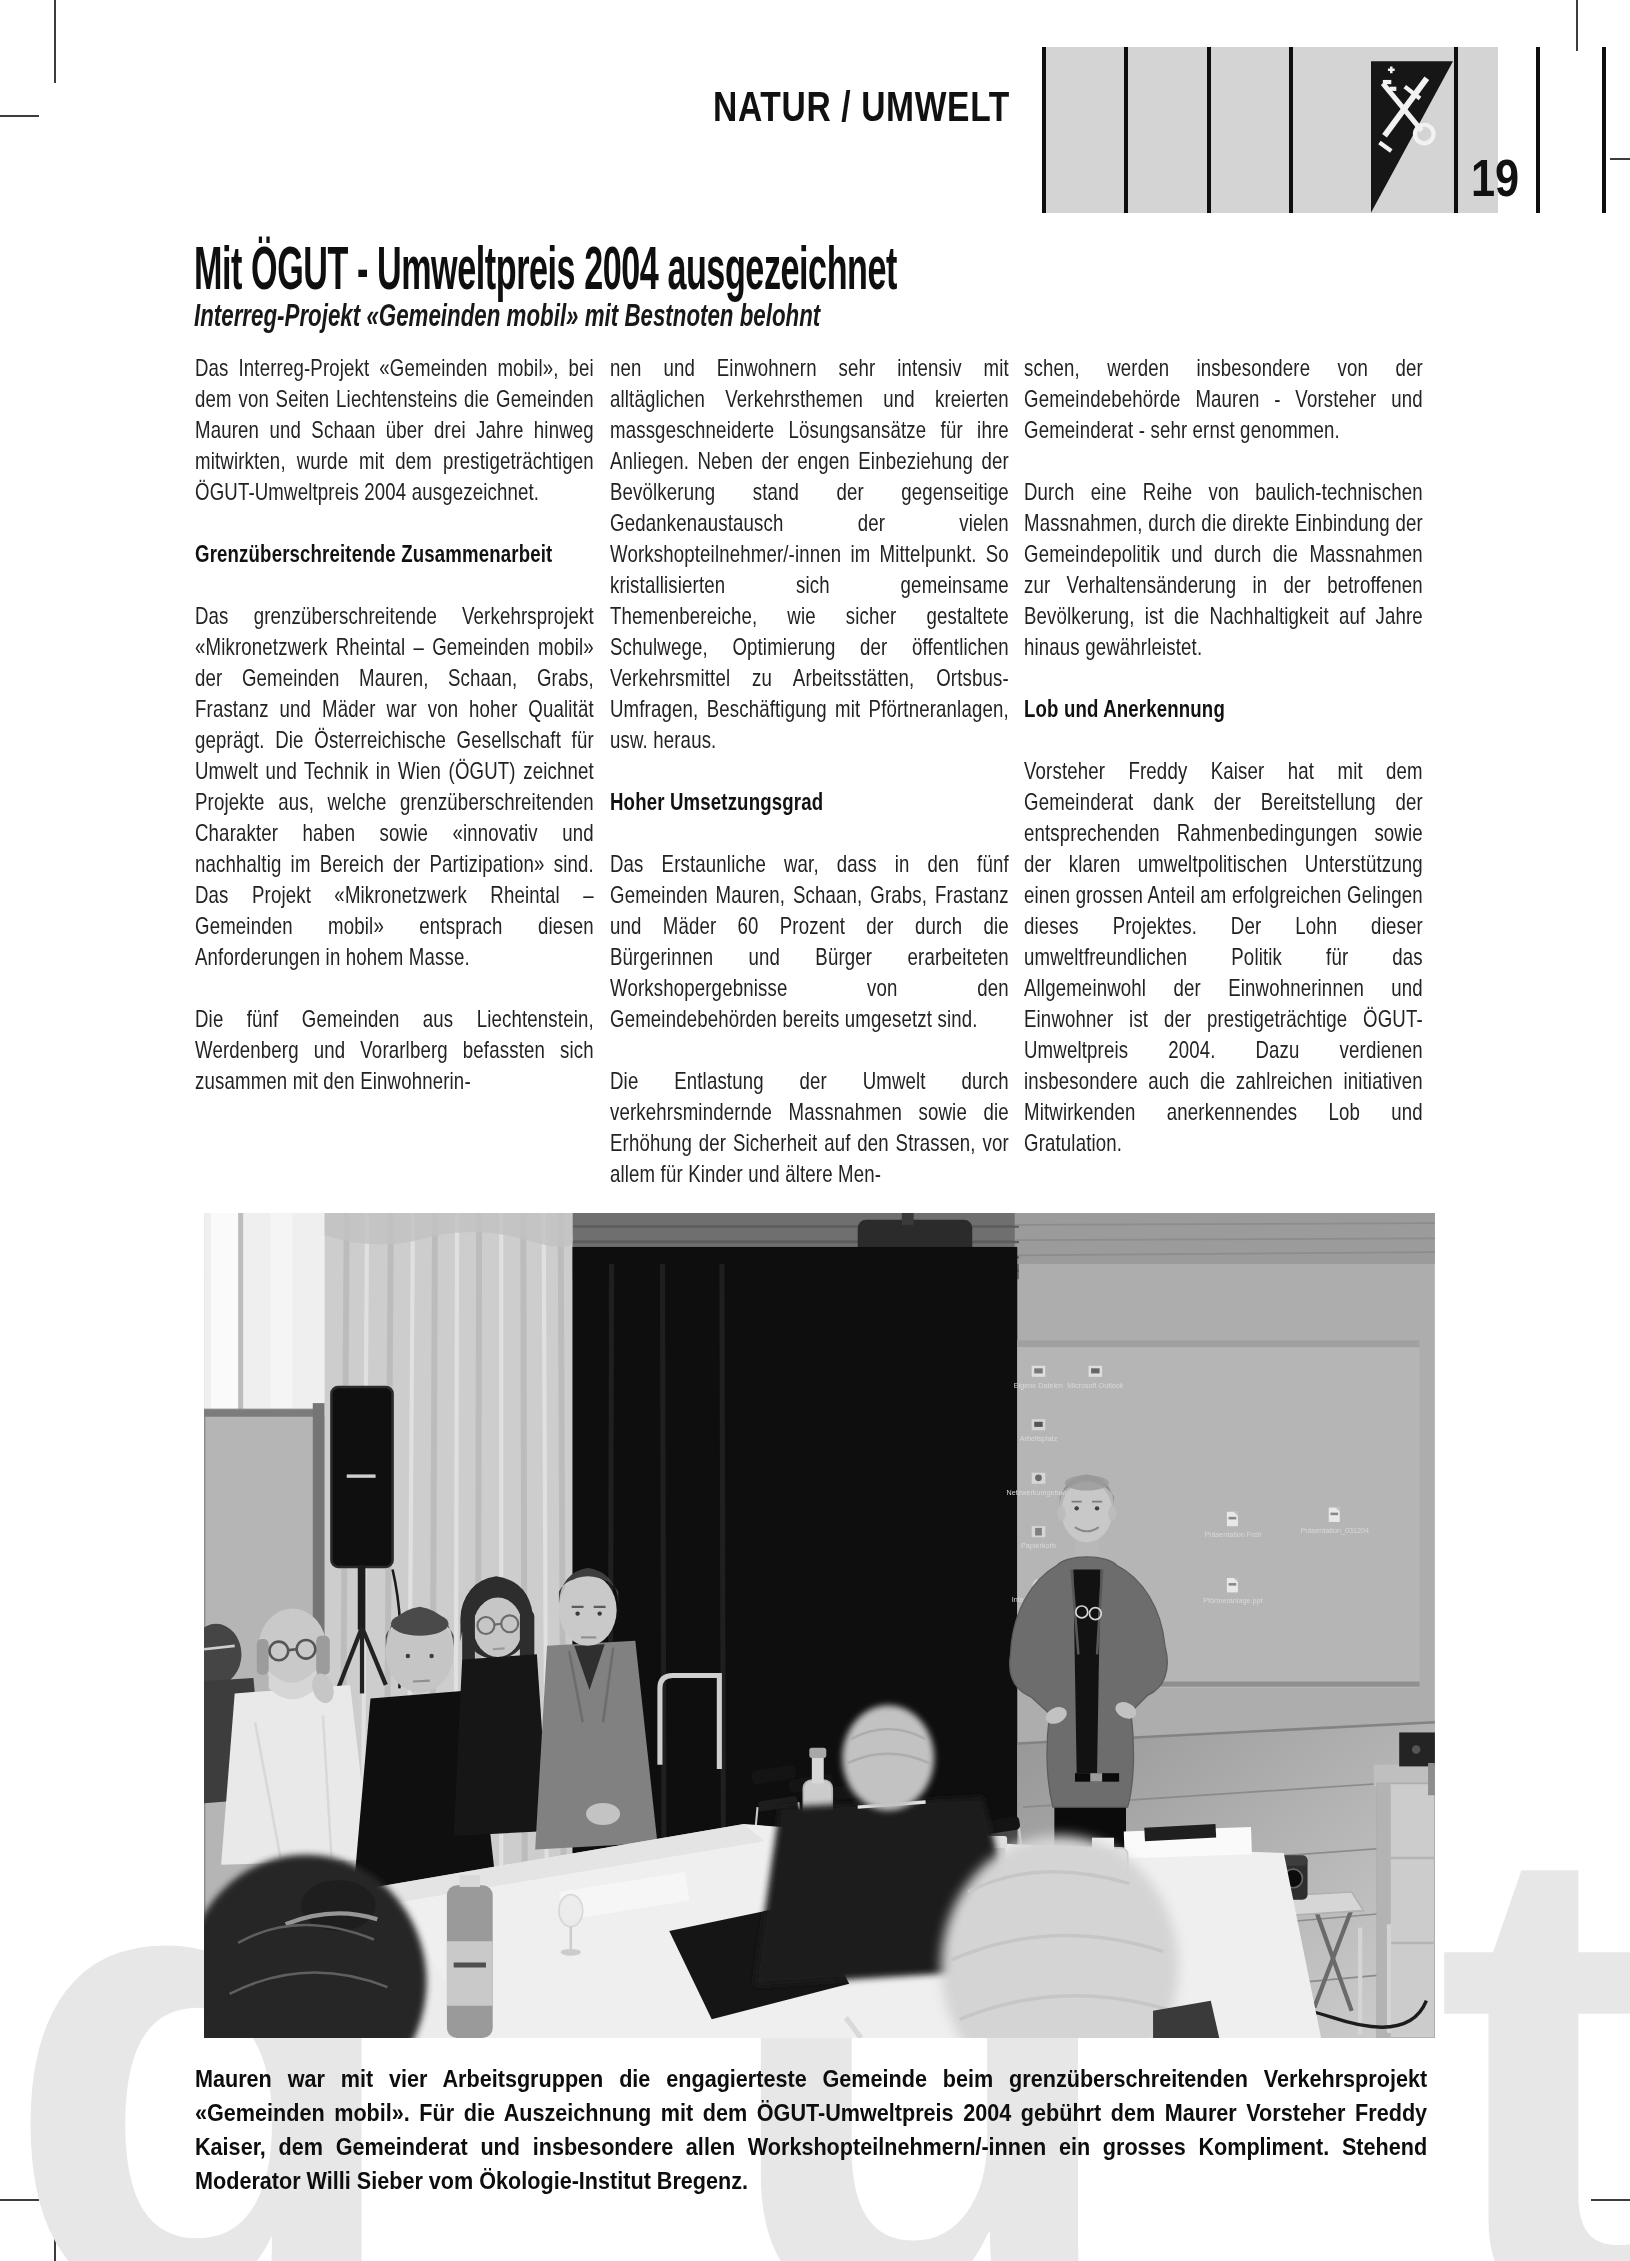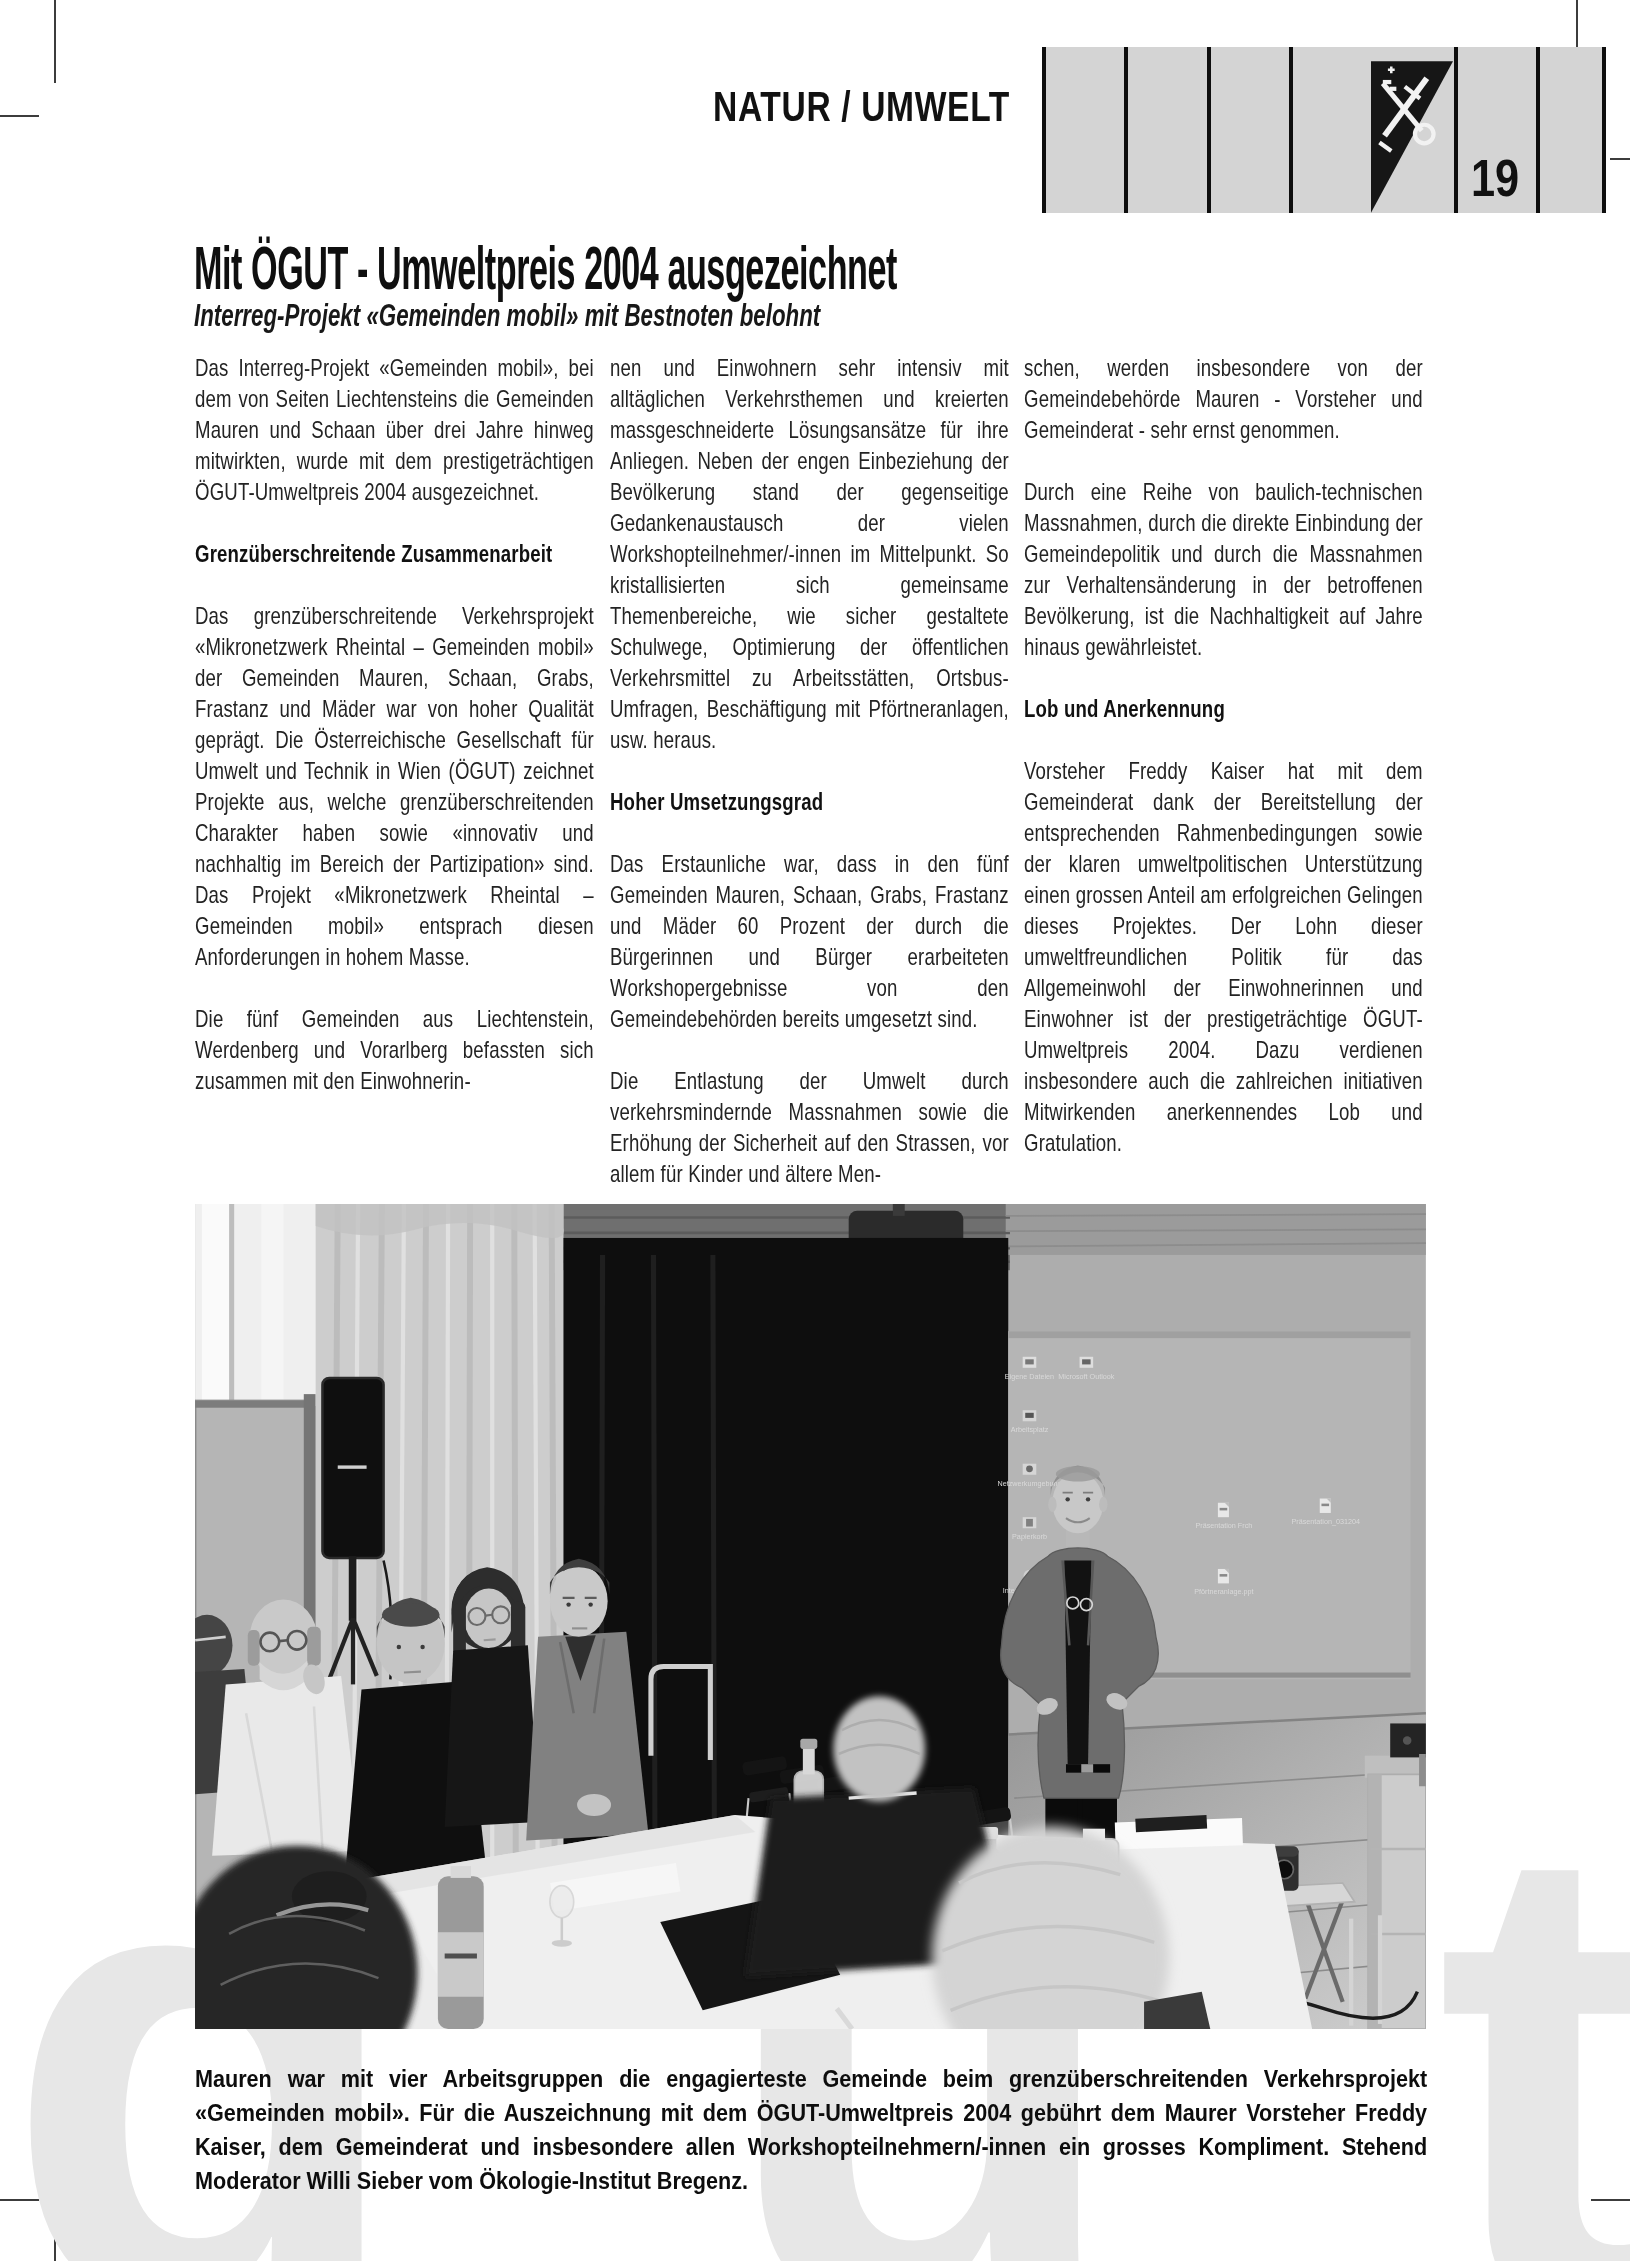--- a/index.html
+++ b/index.html
@@ -4,21 +4,21 @@
 <style>
   html,body{margin:0;padding:0;background:#9a9a9a;}
   .page{position:relative;width:1630px;height:2261px;background:#ffffff;overflow:hidden;
         font-family:"Liberation Sans",sans-serif;color:#1d1d1d;}
   .cropmark{position:absolute;background:#3c3c3c;}
   .watermark{position:absolute;left:3.4px;top:1742px;width:1624px;font-size:662px;font-weight:bold;
              letter-spacing:312px;line-height:1;color:#e7e7e7;z-index:0;white-space:nowrap;}
   .section-label{position:absolute;left:543px;top:83px;width:467px;text-align:right;font-size:42px;
                  font-weight:bold;letter-spacing:0.8px;transform:scaleX(0.8);transform-origin:100% 50%;
                  color:#111;white-space:nowrap;z-index:2;}
-  .header-bar{position:absolute;left:1042px;top:47px;width:564px;height:166px;background:#d4d4d4;z-index:2;}
+  .header-bar{position:absolute;left:1042px;top:47px;width:456px;height:166px;background:#d4d4d4;z-index:2;}
   .header-bar .vline{position:absolute;top:0;width:4.2px;height:100%;background:#0e0e0e;}
   .emblem{position:absolute;left:329px;top:14.4px;width:82px;height:152px;}
   .page-number{position:absolute;left:412px;width:82px;bottom:5.1px;text-align:center;font-size:51px;
                font-weight:bold;transform:scaleX(0.85);transform-origin:50% 100%;color:#111;}
   .title{position:absolute;left:194px;top:192px;font-size:61px;font-weight:bold;letter-spacing:-0.8px;
          transform:scaleX(0.56);transform-origin:0 0;white-space:nowrap;color:#0f0f0f;z-index:2;}
   .subtitle{position:absolute;left:194px;top:272px;font-size:31px;font-weight:bold;font-style:italic;
             transform:scaleX(0.72);transform-origin:0 0;white-space:nowrap;color:#181818;z-index:2;}
   .col{position:absolute;top:353px;width:501px;font-size:23.4px;line-height:31px;text-align:justify;
        transform:scaleX(0.796);transform-origin:0 0;color:#232323;letter-spacing:0.2px;z-index:2;}
@@ -83,21 +83,21 @@
     <p>Das Erstaunliche war, dass in den fünf Gemeinden Mauren, Schaan, Grabs, Frastanz und Mäder 60 Prozent der durch die Bürgerinnen und Bürger erarbeiteten Workshopergebnisse von den Gemeindebehörden bereits umgesetzt sind.</p>
     <p>Die Entlastung der Umwelt durch verkehrsmindernde Massnahmen sowie die Erhöhung der Sicherheit auf den Strassen, vor allem für Kinder und ältere Men-</p>
   </div>
   <div class="col col3">
     <p>schen, werden insbesondere von der Gemeindebehörde Mauren - Vorsteher und Gemeinderat - sehr ernst genommen.</p>
     <p>Durch eine Reihe von baulich-technischen Massnahmen, durch die direkte Einbindung der Gemeindepolitik und durch die Massnahmen zur Verhaltensänderung in der betroffenen Bevölkerung, ist die Nachhaltigkeit auf Jahre hinaus gewährleistet.</p>
     <div class="colhead">Lob und Anerkennung</div>
     <p>Vorsteher Freddy Kaiser hat mit dem Gemeinderat dank der Bereitstellung der entsprechenden Rahmenbedingungen sowie der klaren umweltpolitischen Unterstützung einen grossen Anteil am erfolgreichen Gelingen dieses Projektes. Der Lohn dieser umweltfreundlichen Politik für das Allgemeinwohl der Einwohnerinnen und Einwohner ist der prestigeträchtige ÖGUT-Umweltpreis 2004. Dazu verdienen insbesondere auch die zahlreichen initiativen Mitwirkenden anerkennendes Lob und Gratulation.</p>
   </div>
 
-  <figure class="photo" style="margin:0;">
+  <figure class="photo" style="margin:9px;">
   <svg viewBox="0 0 1450 972" width="1231" height="825">
     <defs>
       <filter id="b1">
             <feGaussianBlur stdDeviation="4"></feGaussianBlur>
           </filter>
       <filter id="b2">
             <feGaussianBlur stdDeviation="7"></feGaussianBlur>
           </filter>
       <linearGradient id="floorG" x1="0" y1="0" x2="1" y2="1">
         <stop offset="0" stop-color="#969696"></stop>

